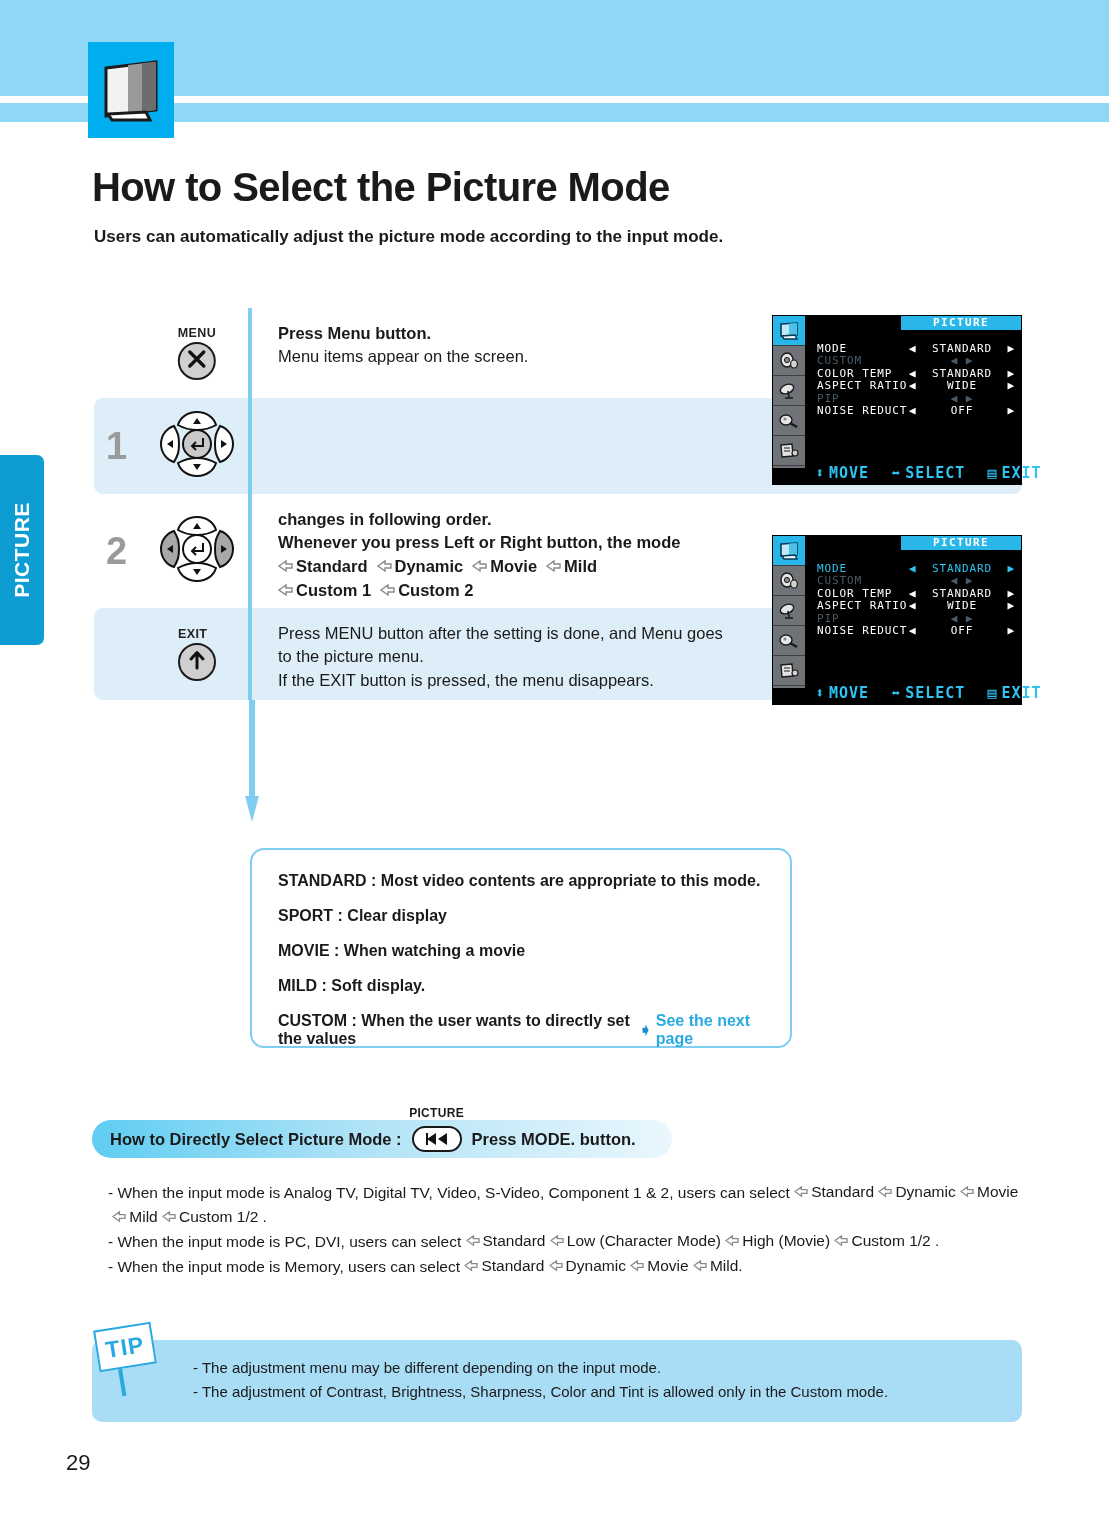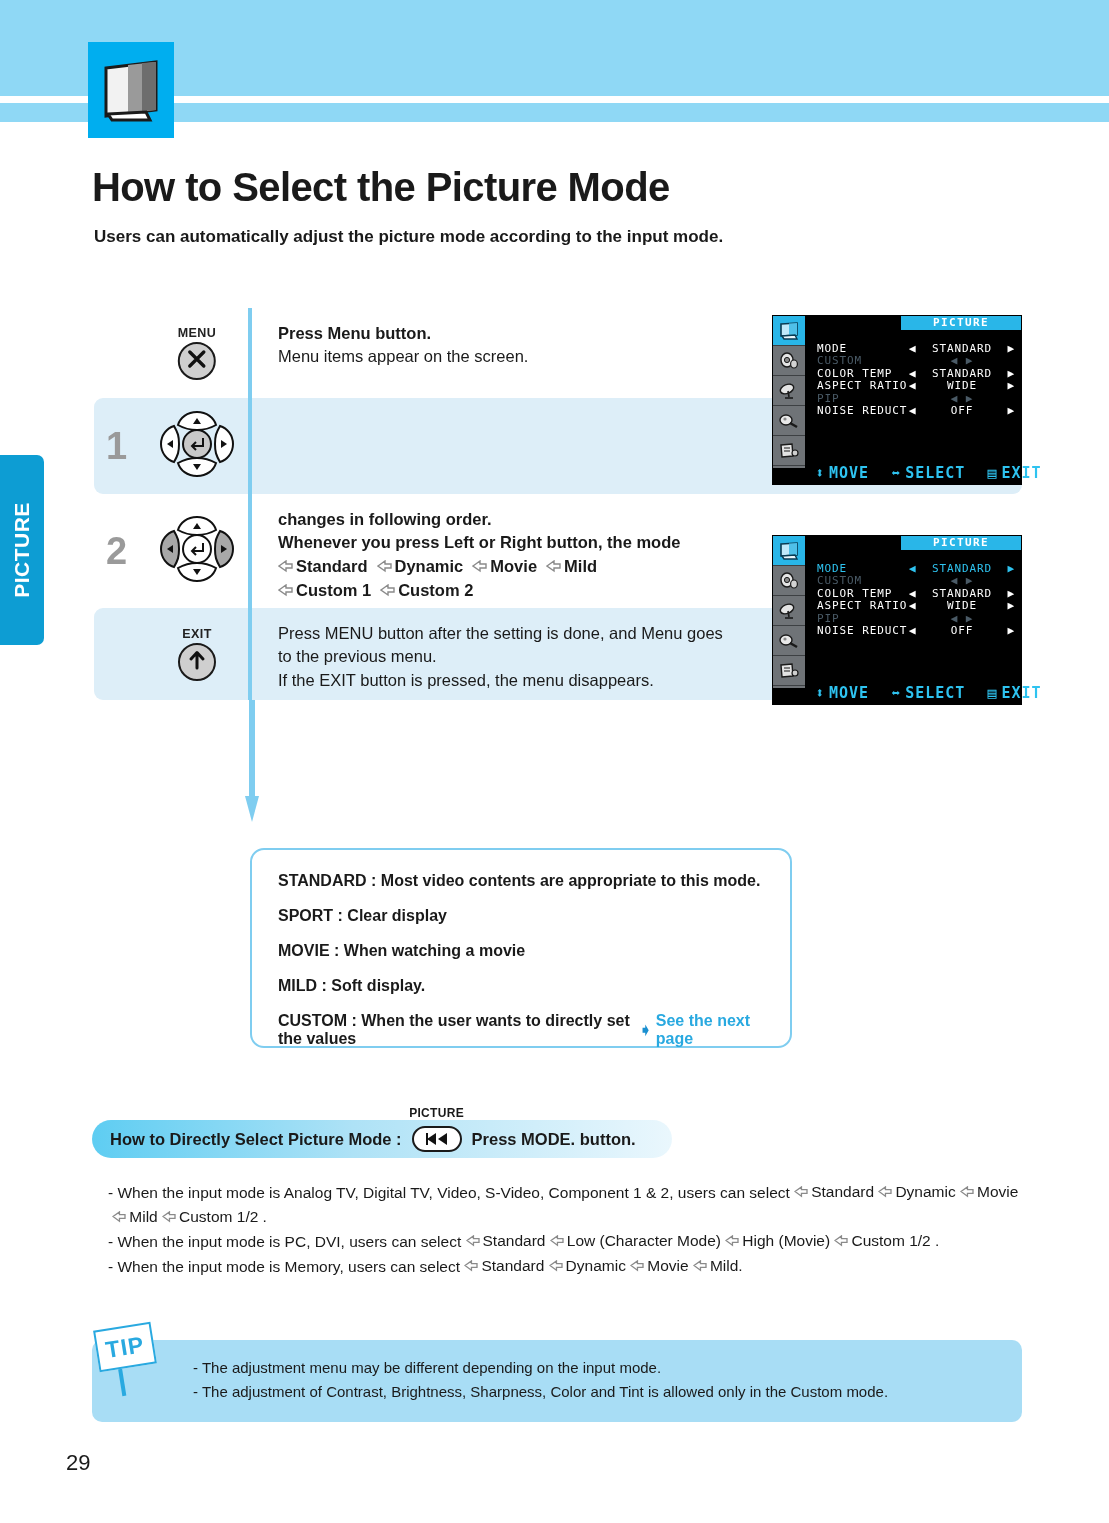--- a/index.html
+++ b/index.html
@@ -58,21 +58,21 @@
   }
   .step-num span {
     position: absolute; left: 12px; top: 50%; transform: translateY(-50%);
     font-size: 38px; font-weight: bold; color: #9a9a9a;
   }
   .step-btn {
     width: 102px; flex: 0 0 102px; position: relative;
   }
   .step-btn .inner {
     position: absolute; left: 50%; top: 50%; transform: translate(-50%,-50%);
-    text-align: center;
+    text-align: left;
   }
   .btn-caption {
     font-size: 12.5px; font-weight: bold; color: #222; letter-spacing:.4px;
     margin-bottom: 2px;
   }
   .round-btn {
     width: 38px; height: 38px; border-radius: 50%;
     background: #cfcfcf; border: 2px solid #1a1a1a;
     display: flex; align-items: center; justify-content: center;
     margin: 0 auto;
@@ -365,21 +365,21 @@
               <svg width="20" height="22" viewBox="0 0 20 22">
                   <path d="M10 19 L10 5 M4 10 L10 3.5 L16 10" fill="none" stroke="#111" stroke-width="3" stroke-linecap="round" stroke-linejoin="round"></path>
                 </svg>
             </span>
           </div>
         </div>
       </div>
       <div class="step-divider"></div>
       <div class="step-text">
         <div class="l reg">Press MENU button after the setting is done, and Menu goes</div>
-        <div class="l reg">to the previous menu.</div>
+        <div class="l reg">to the picture menu.</div>
         <div class="l reg">If the EXIT button is pressed, the menu disappears.</div>
       </div>
     </div>
   </div>
 
   <div class="connector">
     <div class="vline"></div>
     <div class="head"></div>
   </div>
 

